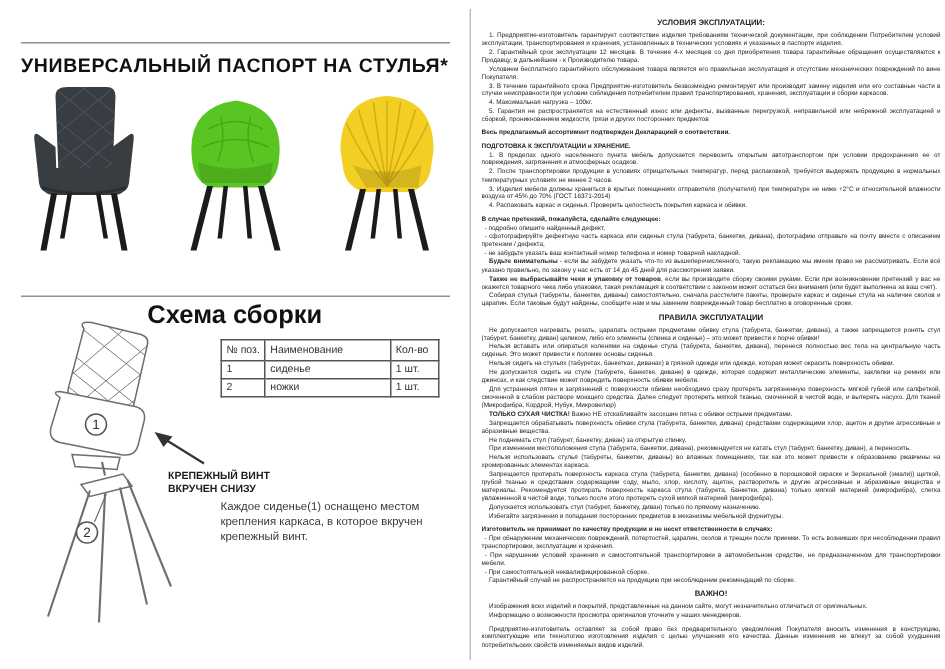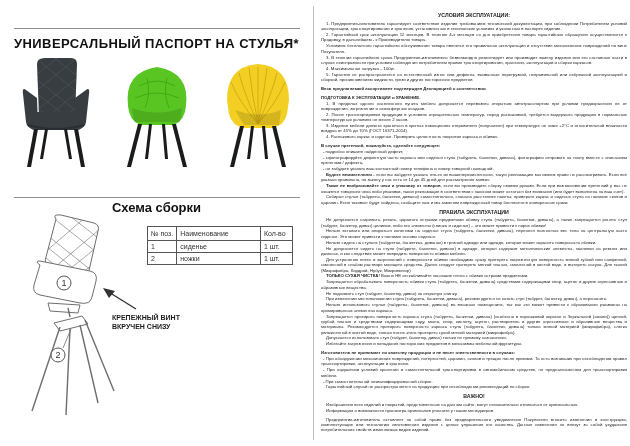--- a/index.html
+++ b/index.html
@@ -15,21 +15,21 @@
   
   .page-title{
     position:absolute;left:0;top:36px;width:313px;text-align:center;
     font-size:13px;font-weight:bold;letter-spacing:.4px;color:#111;margin:0;
   }
   .chairs{position:absolute;left:10px;top:54px;width:294px;height:120px;display:flex;justify-content:space-between;}
   .chairs svg{width:92px;height:118px;}
 
   .assembly-title{
     position:absolute;left:0;top:200px;width:313px;text-align:center;
-    font-size:13px;font-weight:bold;color:#111;margin:0;
+    font-size:17px;font-weight:bold;color:#111;margin:0;
   }
   .assembly-svg{position:absolute;left:8px;top:213px;width:300px;height:205px;}
 
   .parts-table{
     position:absolute;left:147px;top:226px;width:146px;border-collapse:collapse;
     font-size:7px;color:#333;
   }
   .parts-table th,.parts-table td{
     border:1px solid #555;padding:1px 3px;text-align:left;font-weight:normal;white-space:nowrap;
   }
@@ -194,20 +194,21 @@
       </tr>
     </tbody>
   </table>
 
   <div class="screw-label">
     <div>КРЕПЕЖНЫЙ ВИНТ</div>
     <div>ВКРУЧЕН СНИЗУ</div>
   </div>
 
   <div class="assembly-text">
+    <p>Каждое сиденье(1) оснащено местом крепления каркаса, в которое вкручен крепежный винт.</p>
   </div>
 
   <div class="v-divider"></div>
 
   <div class="right-col">
     <div class="right-inner">
         <div class="blk h-center">УСЛОВИЯ ЭКСПЛУАТАЦИИ:</div>
         <div class="blk para">1. Предприятие-изготовитель гарантирует соответствие изделия требованиям технической документации, при соблюдении Потребителем условий эксплуатации, транспортирования и хранения, установленных в технических условиях и указанных в паспорте изделия.</div>
         <div class="blk para">2. Гарантийный срок эксплуатации 12 месяцев. В течение 4-х месяцев со дня приобретения товара гарантийные обращения осуществляются к Продавцу, в дальнейшем - к Производителю товара.</div>
         <div class="blk para">Условием бесплатного гарантийного обслуживания товара является его правильная эксплуатация и отсутствие механических повреждений по вине Покупателя.</div>

